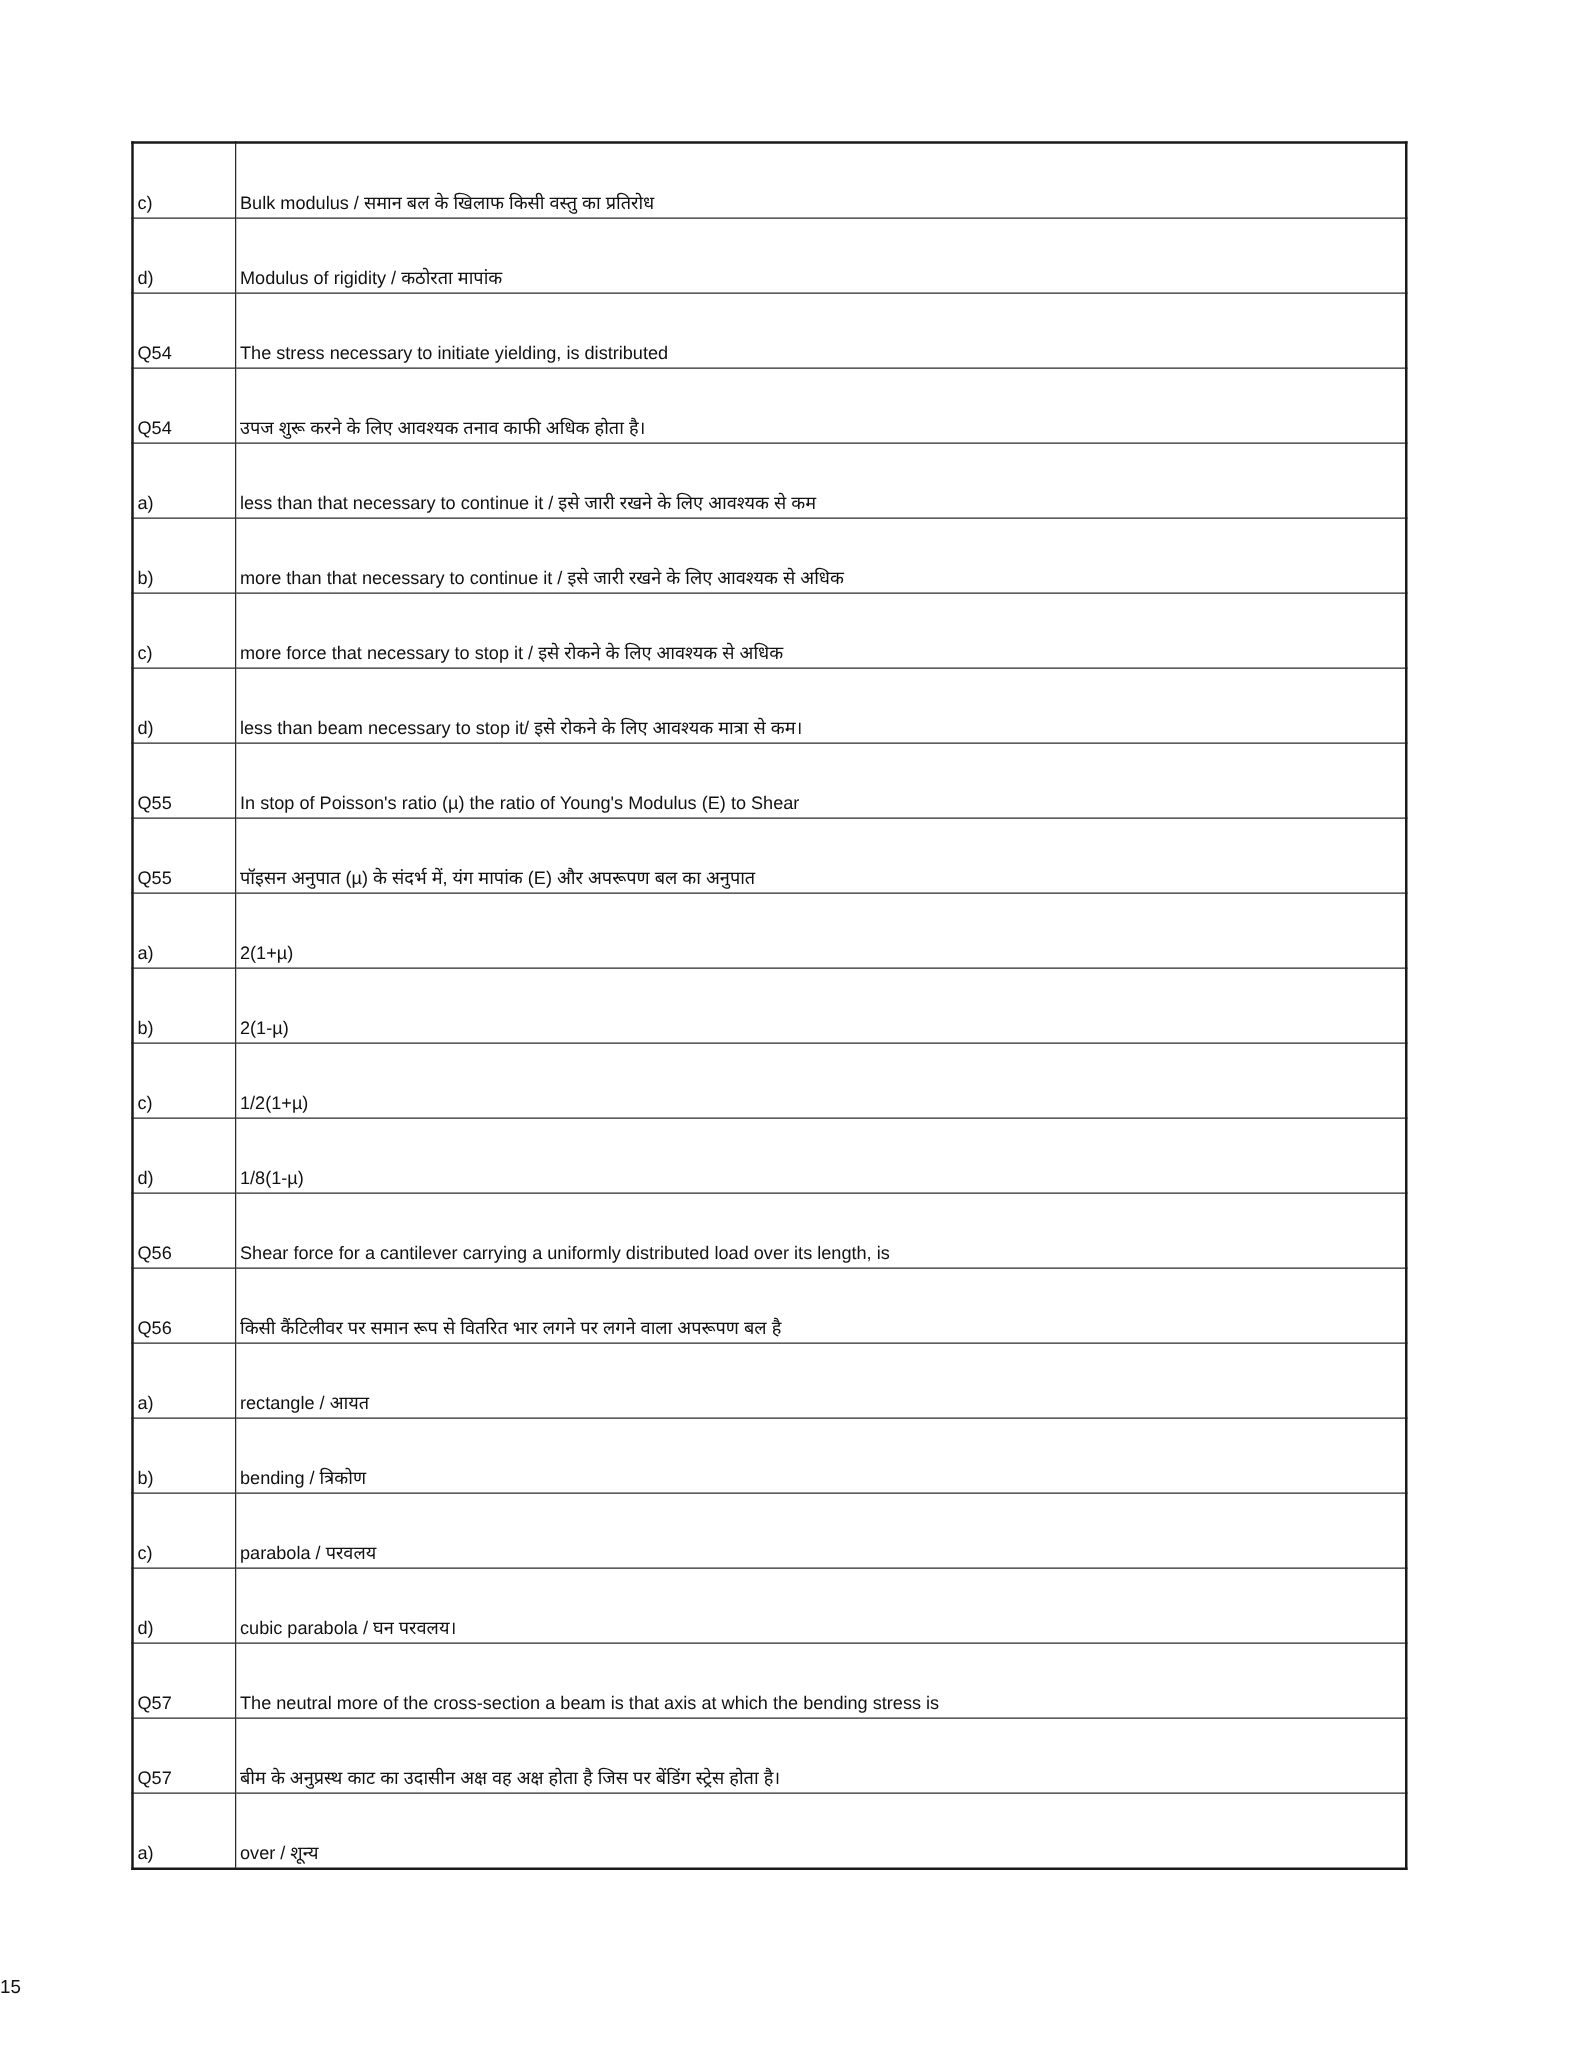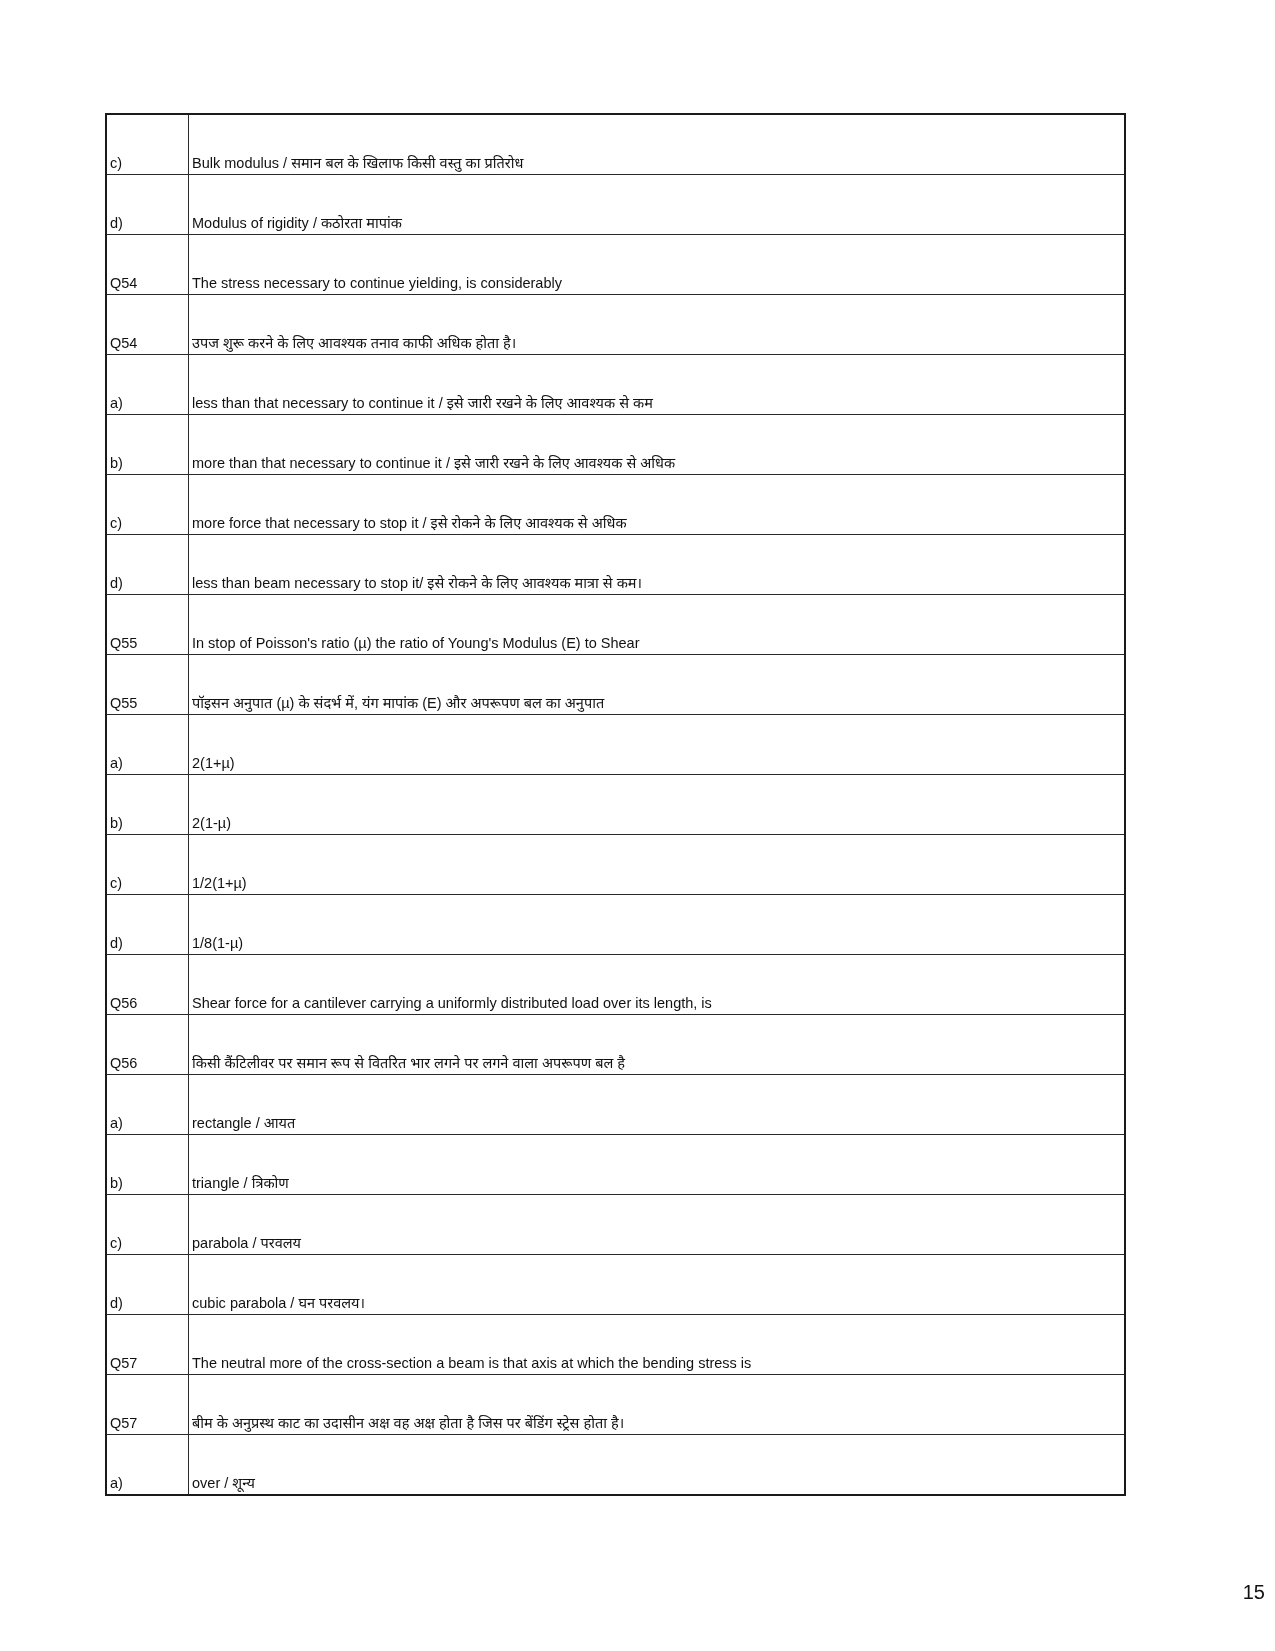--- a/index.html
+++ b/index.html
@@ -14,40 +14,40 @@
     }
     .qtable td {
       border: 1.6px solid #2a2a2a;
       height: 57px; padding: 0 0 2px 3px;
       vertical-align: bottom; font-size: 14.5px; line-height: 18px;
       white-space: nowrap; overflow: hidden;
     }
     .qtable td.c1 { width: 78px; }
     .qtable td.c2 { }
     .page-num {
-      position: absolute; top: 1581px; left: 0; width: 1265px; text-align: right;
-      font-size: 20px;
+      position: absolute; top: 1581px; left: 0; width: 1265px; text-align: left;
+      font-size: 15px;
     }
   </style>
 </head>
 <body>
 
 <table class="qtable">
   <tbody id="qbody">
     <tr>
         <td class="c1">c)</td>
         <td class="c2">Bulk modulus / समान बल के खिलाफ किसी वस्तु का प्रतिरोध</td>
       </tr>
     <tr>
         <td class="c1">d)</td>
         <td class="c2">Modulus of rigidity / कठोरता मापांक</td>
       </tr>
     <tr>
         <td class="c1">Q54</td>
-        <td class="c2">The stress necessary to continue yielding, is considerably</td>
+        <td class="c2">The stress necessary to initiate yielding, is distributed</td>
       </tr>
     <tr>
         <td class="c1">Q54</td>
         <td class="c2">उपज शुरू करने के लिए आवश्यक तनाव काफी अधिक होता है।</td>
       </tr>
     <tr>
         <td class="c1">a)</td>
         <td class="c2">less than that necessary to continue it / इसे जारी रखने के लिए आवश्यक से कम</td>
       </tr>
     <tr>
@@ -93,21 +93,21 @@
     <tr>
         <td class="c1">Q56</td>
         <td class="c2">किसी कैंटिलीवर पर समान रूप से वितरित भार लगने पर लगने वाला अपरूपण बल है</td>
       </tr>
     <tr>
         <td class="c1">a)</td>
         <td class="c2">rectangle / आयत</td>
       </tr>
     <tr>
         <td class="c1">b)</td>
-        <td class="c2">triangle / त्रिकोण</td>
+        <td class="c2">bending / त्रिकोण</td>
       </tr>
     <tr>
         <td class="c1">c)</td>
         <td class="c2">parabola / परवलय</td>
       </tr>
     <tr>
         <td class="c1">d)</td>
         <td class="c2">cubic parabola / घन परवलय।</td>
       </tr>
     <tr>

